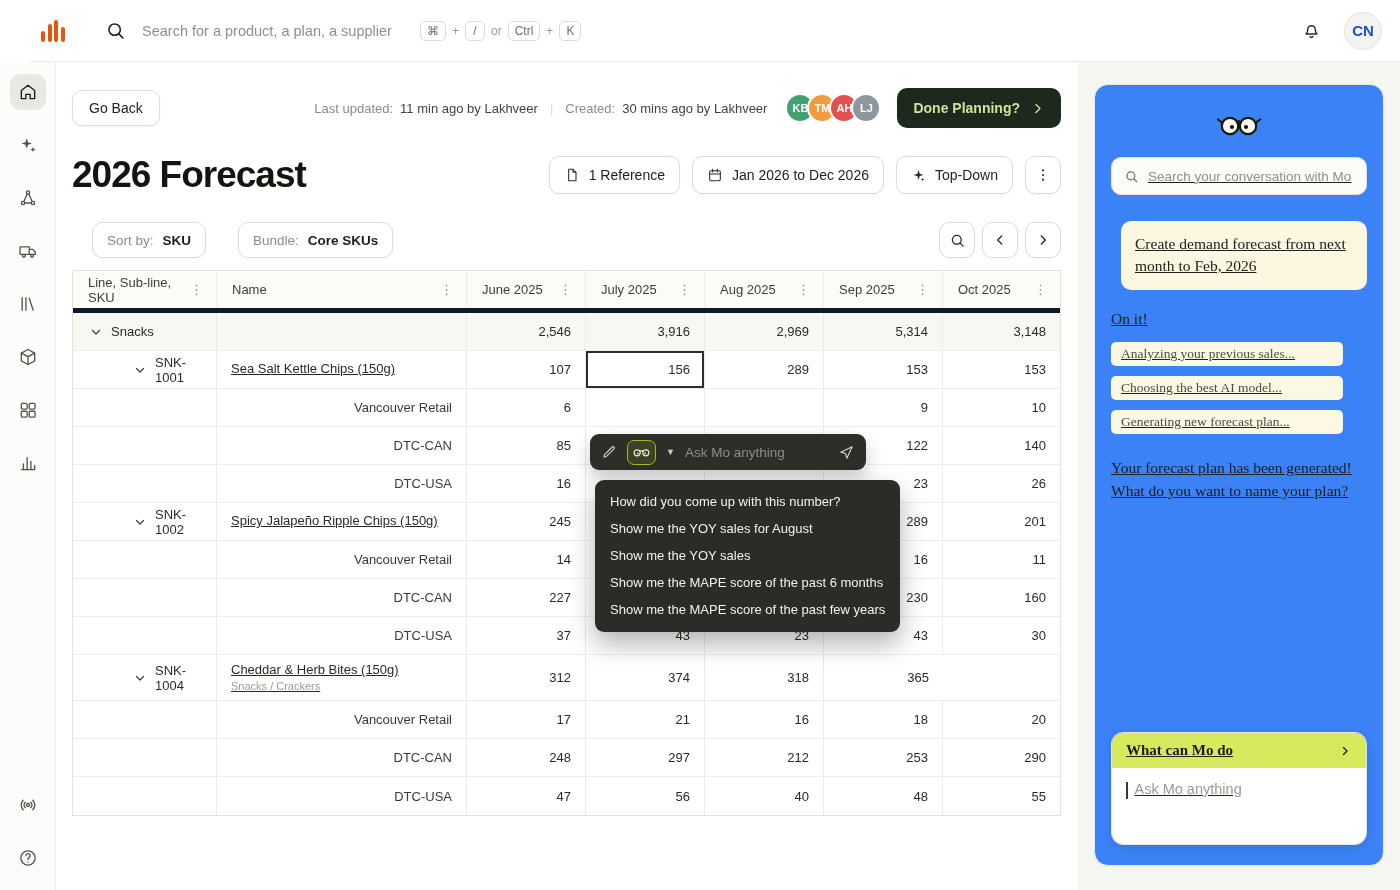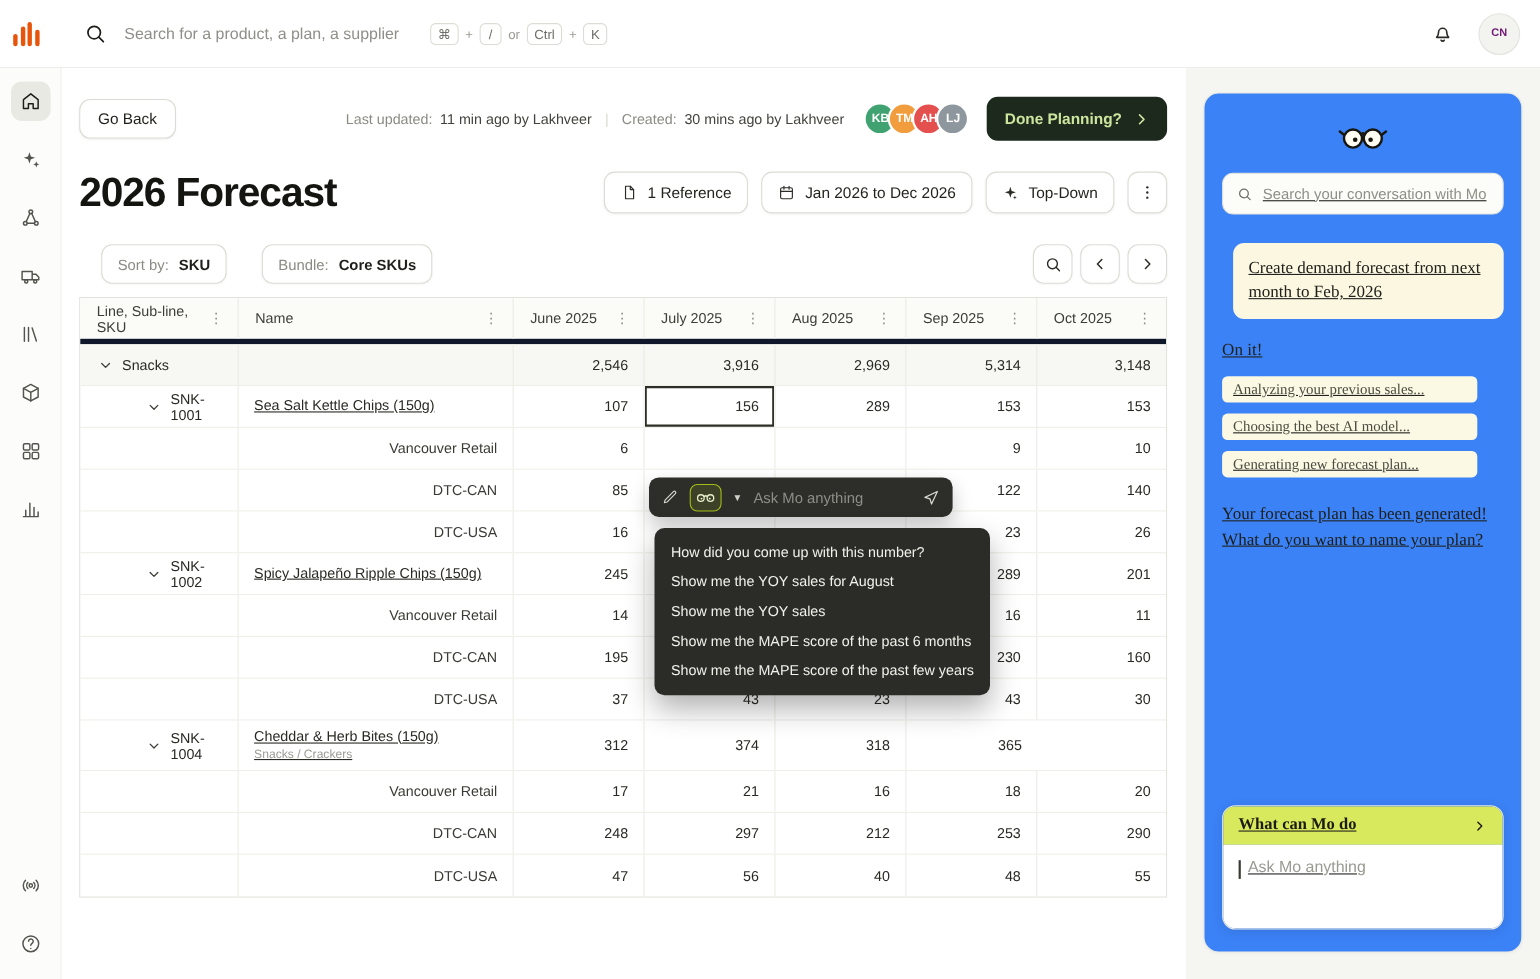--- a/index.html
+++ b/index.html
@@ -9,40 +9,41 @@
     background: #ffffff;
     color: #222220;
     position: relative;
   }
 
   
   .topbar {
     height: 62px; display: flex; align-items: center;
     padding: 0 18px 0 10px; background: #fff;
     border-bottom: 1px solid #ececea;
+    margin-left: 29px;
   }
   .logo { width: 28px; height: 28px; display: flex; align-items: flex-end; gap: 2.5px; padding: 3px 2px; }
   .logo i { display: block; width: 4px; border-radius: 2px; background: #e8550a; }
   .logo i:nth-child(1){height: 11px;} .logo i:nth-child(2){height: 18px;}
   .logo i:nth-child(3){height: 22px;} .logo i:nth-child(4){height: 15px;}
   .topbar-search { display: flex; align-items: center; gap: 16px; margin-left: 38px; }
   .topbar-search .mag { color: #1d1d1a; display: flex; }
   .search-ph { color: #8f8f8a; font-size: 14.5px; width: 262px; }
   .keys { display: flex; align-items: center; gap: 6px; color: #9a9a94; font-size: 12px; }
   .key {
     border: 1px solid #dcdcd6; border-radius: 5px; background: #fff;
     padding: 2px 6px; font-size: 12px; color: #6f6f69; min-width: 20px; text-align: center;
   }
   .topbar-right { margin-left: auto; display: flex; align-items: center; gap: 22px; }
   .bell { color: #2a2a26; display: flex; }
   .avatar-cn {
     width: 38px; height: 38px; border-radius: 50%;
     background: #f3f3ef; border: 1px solid #e3e3de;
     display: flex; align-items: center; justify-content: center;
-    font-size: 10px; font-weight: 700; color: #701a75;
+    font-size: 15px; font-weight: 700; color: #1d4ed8;
   }
 
   
   .app { display: flex; height: 828px; }
   .sidebar {
     width: 56px; background: #fcfcfa; border-right: 1px solid #ececea;
     display: flex; flex-direction: column; align-items: center;
     padding: 12px 0 14px; gap: 17px;
   }
   .side-group { display: flex; flex-direction: column; align-items: center; gap: 17px; }
@@ -573,21 +574,21 @@
             <div class="tcell num"></div>
             <div class="tcell num"></div>
             <div class="tcell num">16</div>
             <div class="tcell num">11</div>
           </div>
           <div class="trow channel">
             <div class="tcell first ind0"></div>
             <div class="tcell namecell right">
               <span class="chname">DTC-CAN</span>
             </div>
-            <div class="tcell num">195</div>
+            <div class="tcell num">227</div>
             <div class="tcell num">230</div>
             <div class="tcell num">123</div>
             <div class="tcell num">230</div>
             <div class="tcell num">160</div>
           </div>
           <div class="trow channel">
             <div class="tcell first ind0"></div>
             <div class="tcell namecell right">
               <span class="chname">DTC-USA</span>
             </div>

